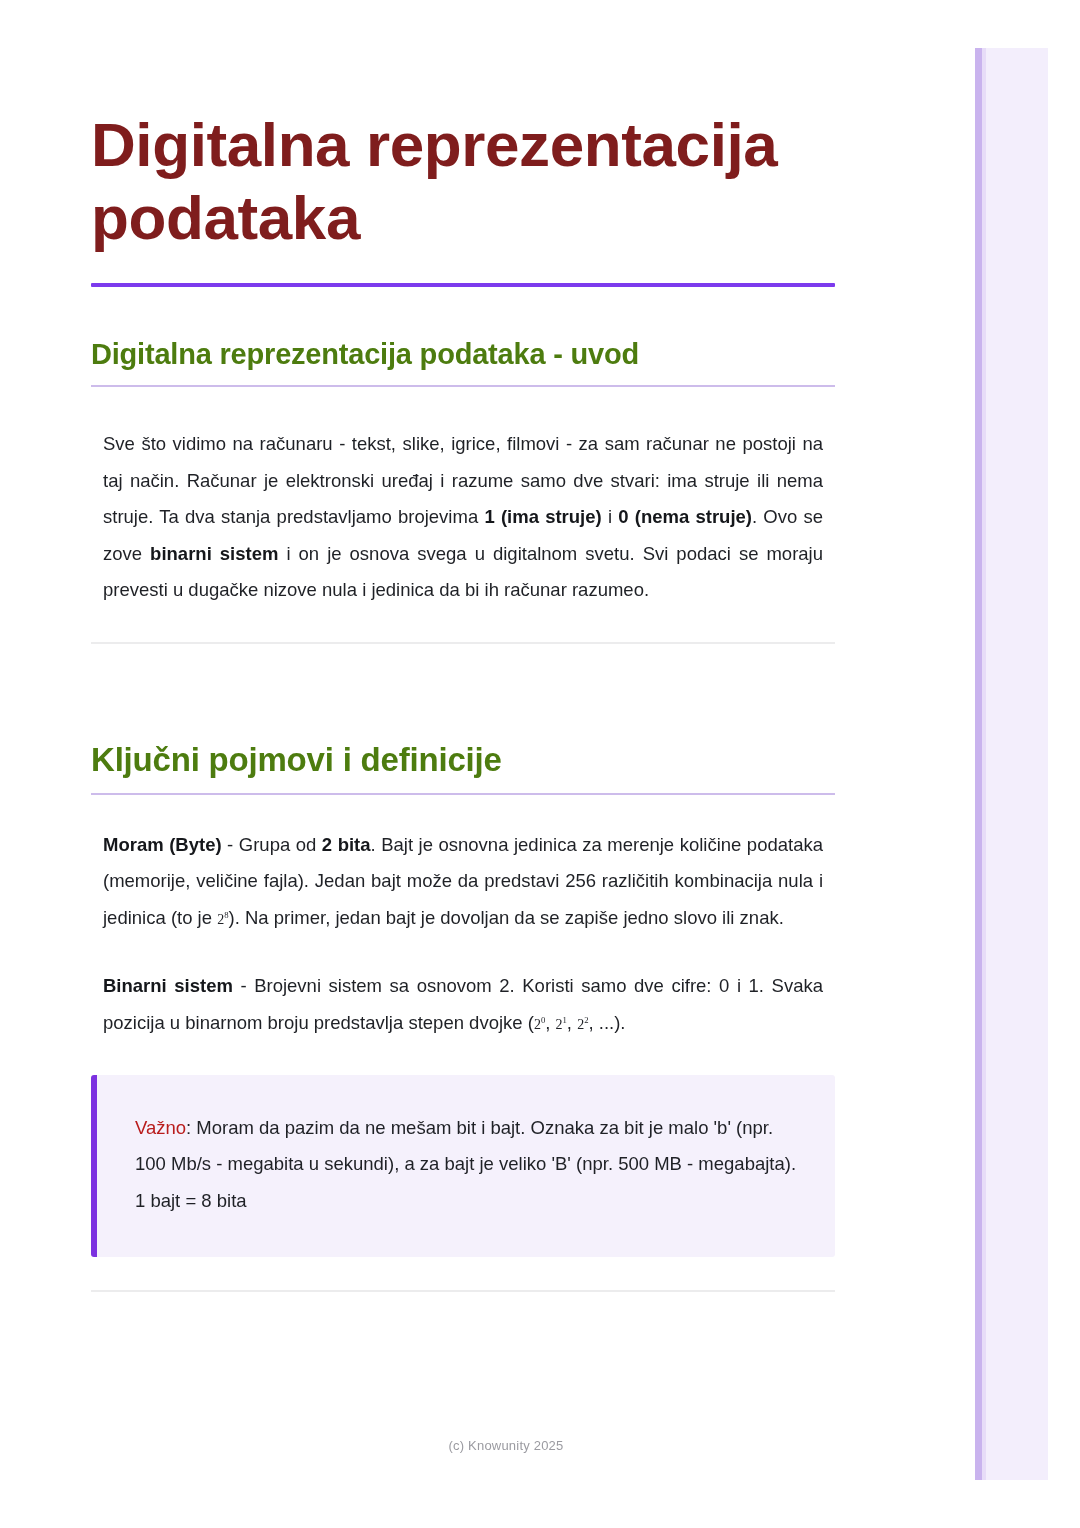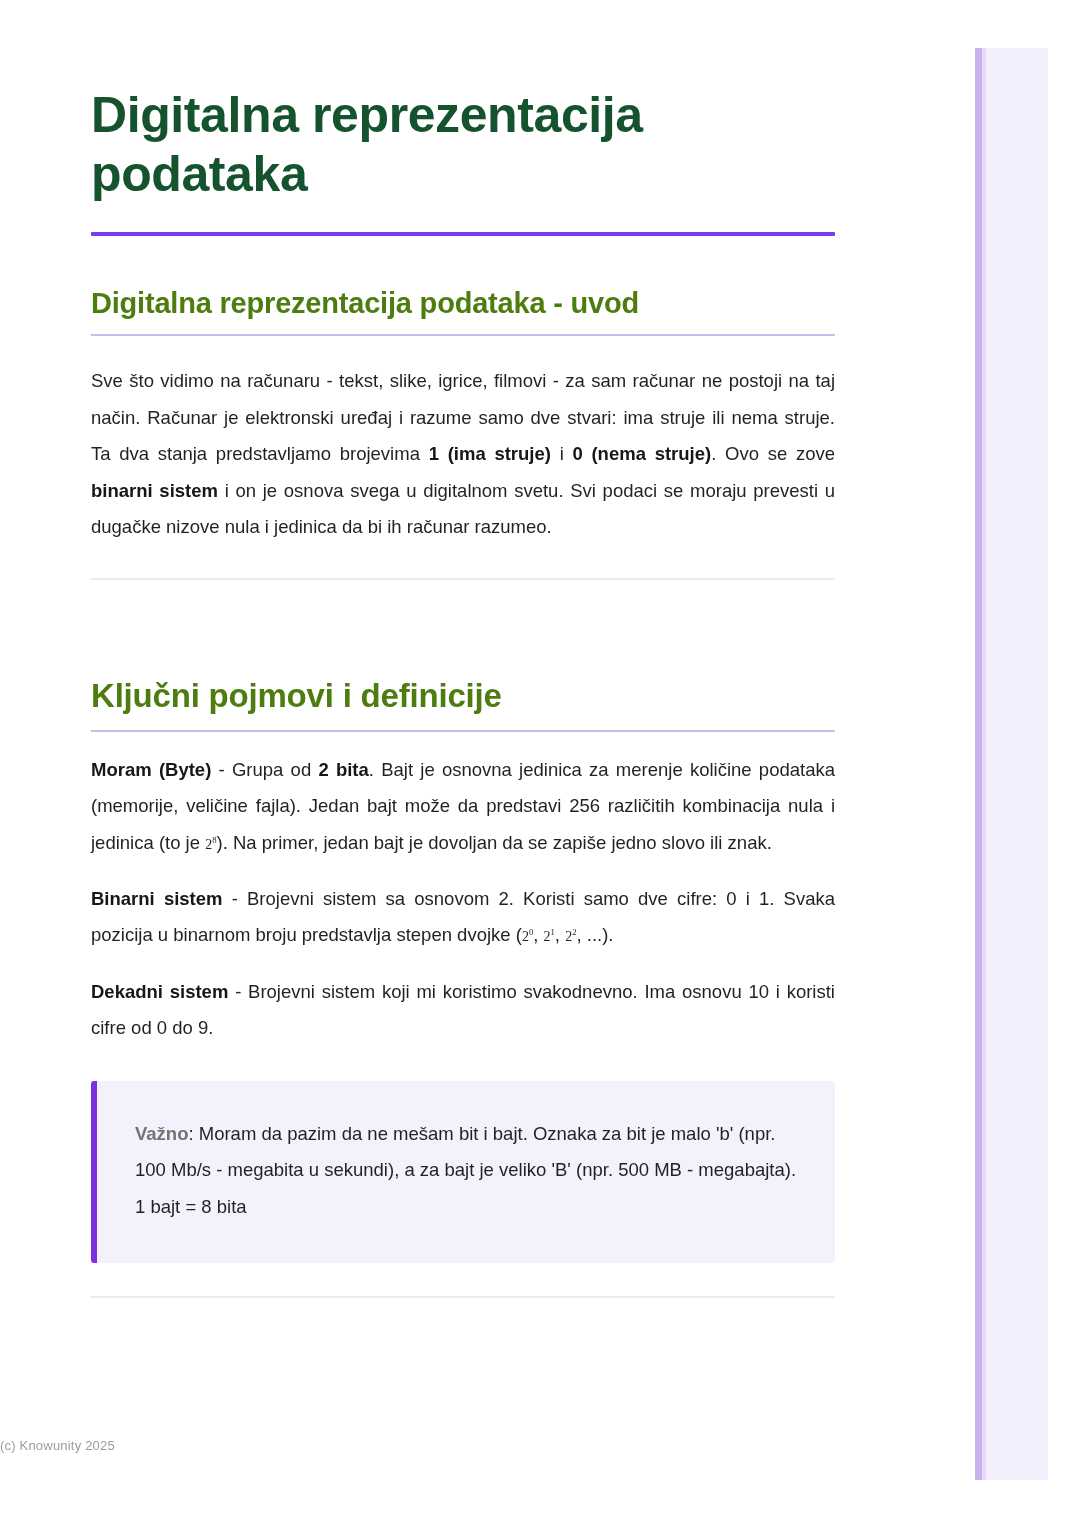--- a/index.html
+++ b/index.html
@@ -49,25 +49,25 @@
     left: 0;
     top: 0;
     width: 4px;
     height: 100%;
     background: #e7dcf8;
   }
 
   
   .doc-title {
     margin: 0;
-    padding-top: 86px;
-    font-size: 50px;
+    padding-top: 109px;
+    font-size: 62px;
     line-height: 1.17;
     font-weight: 700;
-    color: #14532d;
+    color: #7f1d1d;
     letter-spacing: -0.4px;
   }
 
   .title-rule {
     margin-top: 29px;
     height: 4px;
     background: #7c3aed;
     border-radius: 1px;
   }
 
@@ -87,21 +87,21 @@
     margin-top: 44px;
   }
   .h2-rule {
     margin-top: 13px;
     height: 2px;
     background: #cdbceb;
   }
 
   
   p.body {
-    margin: 0;
+    margin: 12px;
     padding-top: 27px;
     font-size: 18.5px;
     line-height: 1.97;
     color: #1f2126;
     text-align: justify;
     text-justify: inter-word;
     hyphens: none;
   }
   p.body.tight { padding-top: 20px; }
   p.body b, p.body strong { font-weight: 700; color: #15171b; }
@@ -133,29 +133,29 @@
     padding: 35px 38px 38px 38px;
     box-sizing: border-box;
     width: 744px;
   }
   .callout p {
     margin: 0;
     font-size: 18.5px;
     line-height: 1.97;
     color: #1f2126;
   }
-  .callout p b { font-weight: 700; color: #737373; }
+  .callout p b { font-weight: 400; color: #b91c1c; }
 
   
   .footer {
     position: absolute;
     left: 0;
     top: 1438px;
     width: 1012px;
-    text-align: left;
+    text-align: center;
     font-size: 13px;
     color: #9b9ba1;
     letter-spacing: 0.2px;
   }
 </style>
 </head>
 <body>
 
 <div class="page">
 
@@ -170,21 +170,20 @@
     <p class="body" id="intro-paragraph">Sve što vidimo na računaru - tekst, slike, igrice, filmovi - za sam računar ne postoji na taj način. Računar je elektronski uređaj i razume samo dve stvari: ima struje ili nema struje. Ta dva stanja predstavljamo brojevima <b>1 (ima struje)</b> i <b>0 (nema struje)</b>. Ovo se zove <b>binarni sistem</b> i on je osnova svega u digitalnom svetu. Svi podaci se moraju prevesti u dugačke nizove nula i jedinica da bi ih računar razumeo.</p>
 
     <div class="soft-divider"></div>
 
     <h2 class="section-h2 big">Ključni pojmovi i definicije</h2>
     <div class="h2-rule"></div>
 
     <div id="definitions">
         <p class="body tight"><b>Moram (Byte)</b> - Grupa od <b>2 bita</b>. Bajt je osnovna jedinica za merenje količine podataka (memorije, veličine fajla). Jedan bajt može da predstavi 256 različitih kombinacija nula i jedinica (to je <span class="mathnum">2<sup>8</sup></span>). Na primer, jedan bajt je dovoljan da se zapiše jedno slovo ili znak.</p>
         <p class="body tight"><b>Binarni sistem</b> - Brojevni sistem sa osnovom 2. Koristi samo dve cifre: 0 i 1. Svaka pozicija u binarnom broju predstavlja stepen dvojke (<span class="mathnum">2<sup>0</sup></span>, <span class="mathnum">2<sup>1</sup></span>, <span class="mathnum">2<sup>2</sup></span>, ...).</p>
-        <p class="body tight"><b>Dekadni sistem</b> - Brojevni sistem koji mi koristimo svakodnevno. Ima osnovu 10 i koristi cifre od 0 do 9.</p>
       </div>
 
     <div class="callout">
       <p id="callout-text"><b>Važno</b>: Moram da pazim da ne mešam bit i bajt. Oznaka za bit je malo 'b' (npr. 100 Mb/s - megabita u sekundi), a za bajt je veliko 'B' (npr. 500 MB - megabajta). 1 bajt = 8 bita</p>
     </div>
 
     <div class="soft-divider"></div>
 
   </div>
 

